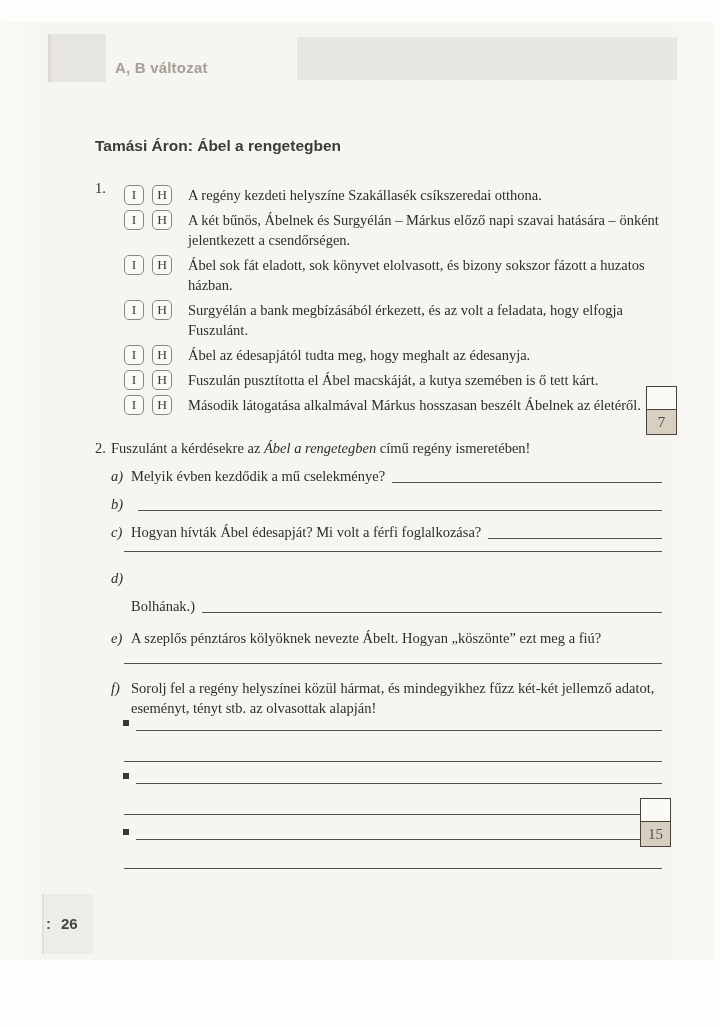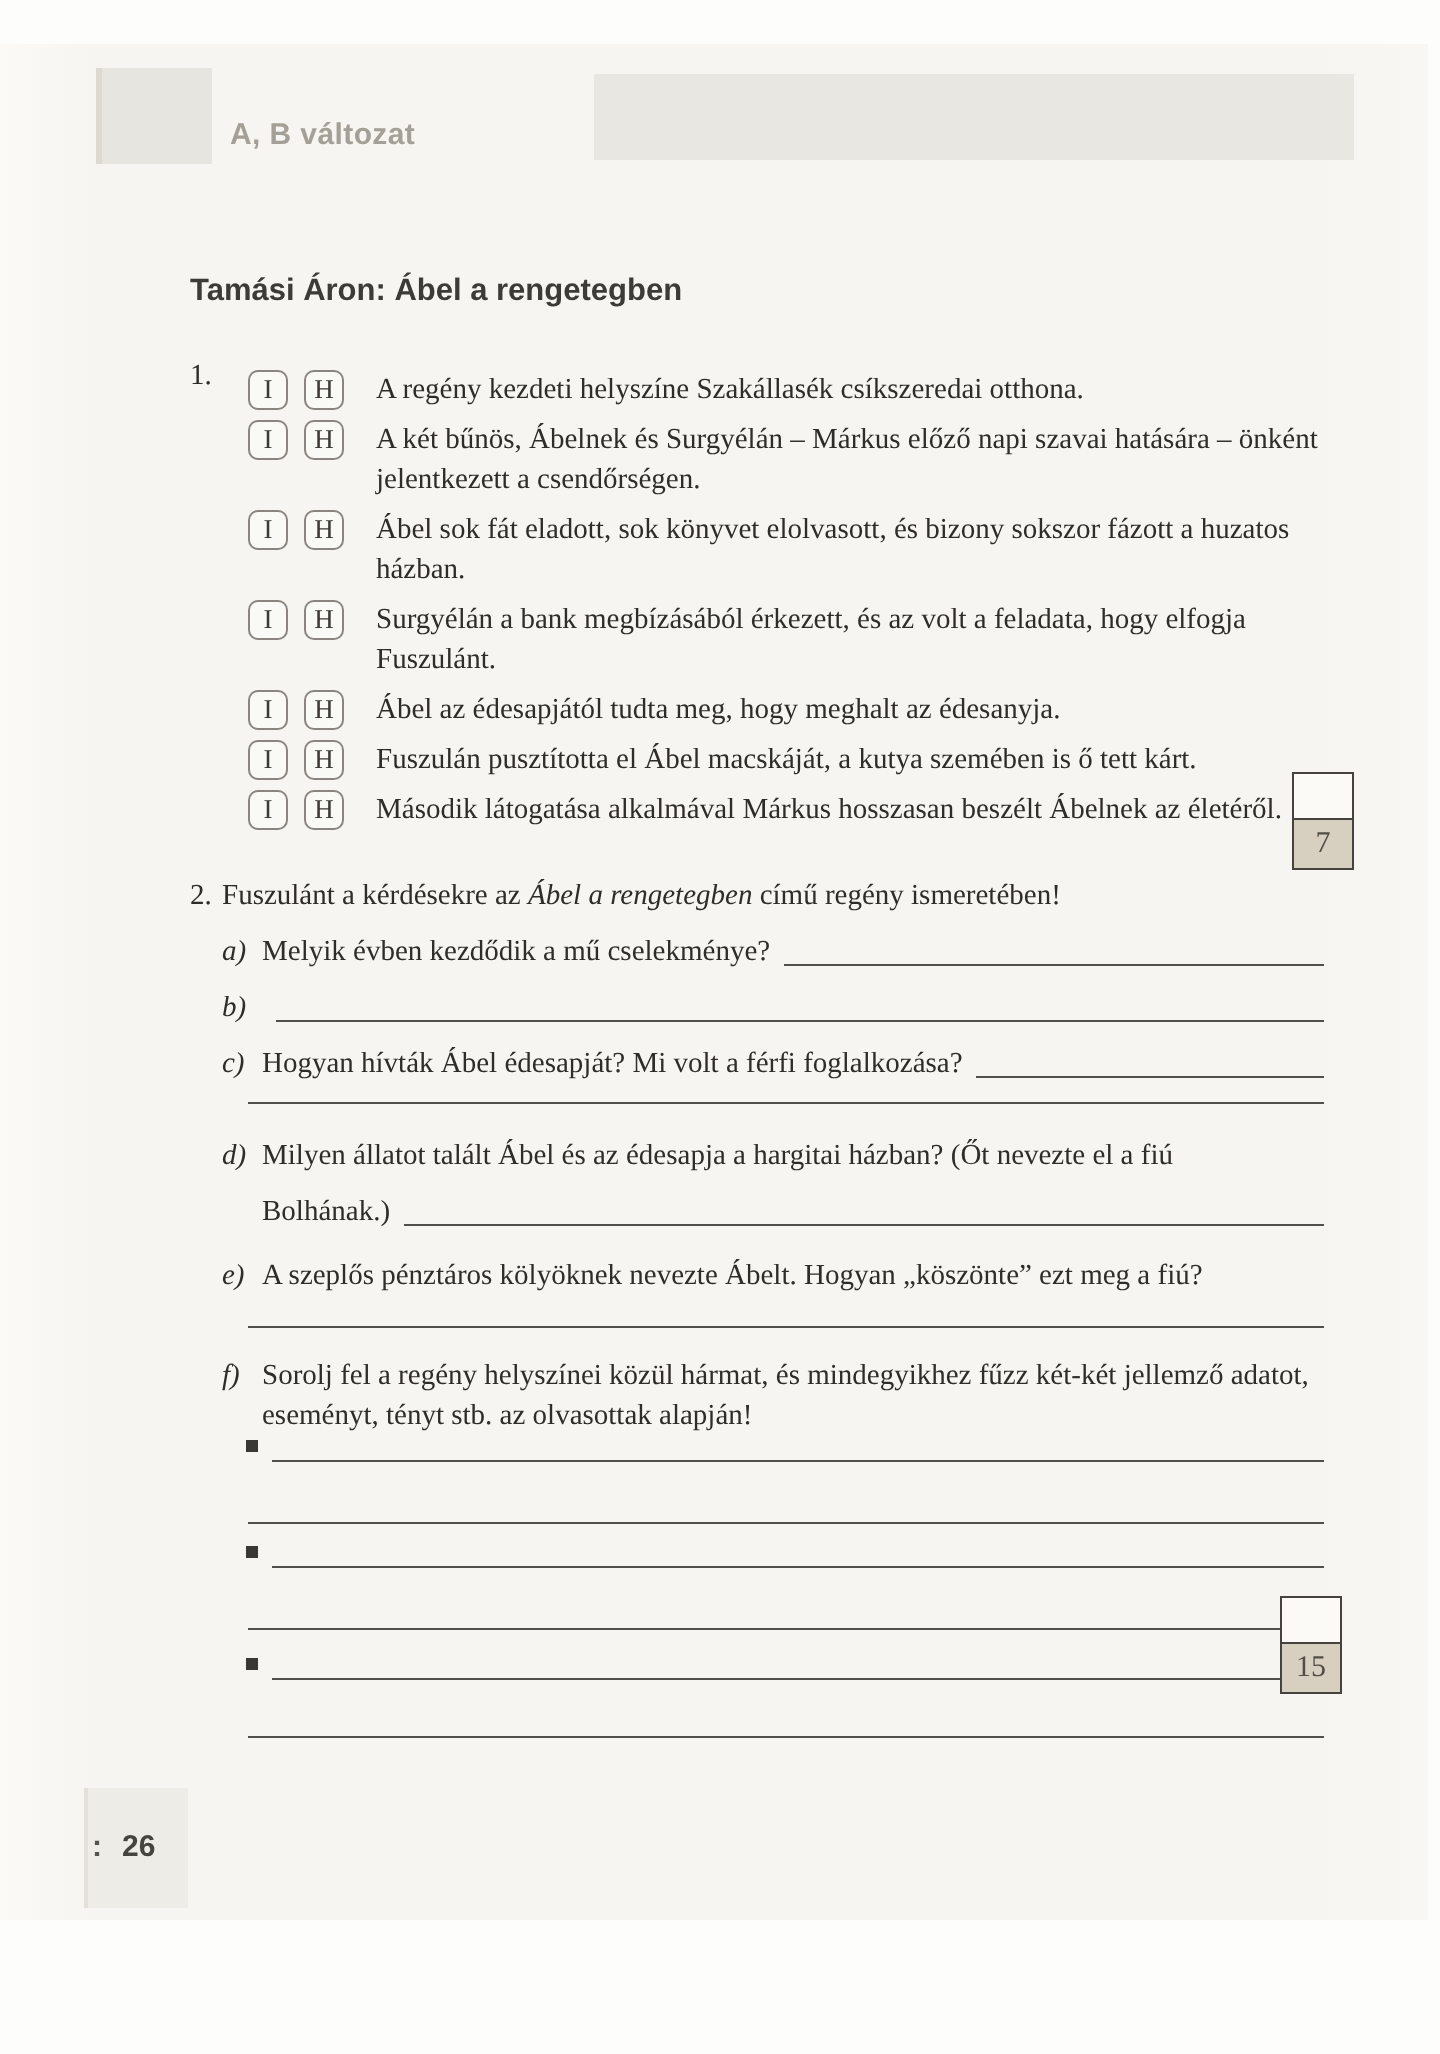--- a/index.html
+++ b/index.html
@@ -173,21 +173,20 @@
           <span class="q2letter">c)</span>
           <div class="q2wrap">
               <span class="q2text">Hogyan hívták Ábel édesapját? Mi volt a férfi foglalkozása?</span>
               <span class="fill"></span>
             </div>
         </div>
         <div class="ansline" style="margin-top:9px;"></div>
 
         <div class="q2item" style="margin-top:16px;">
           <span class="q2letter">d)</span>
-          <div>Milyen állatot talált Ábel és az édesapja a hargitai házban? (Őt nevezte el a fiú</div>
         </div>
         <div class="dline2">
           <span>Bolhának.)</span>
             <span class="fill"></span>
         </div>
 
         <div class="q2item" style="margin-top:12px;">
           <span class="q2letter">e)</span>
           <div>A szeplős pénztáros kölyöknek nevezte Ábelt. Hogyan „köszönte” ezt meg a fiú?</div>
         </div>

